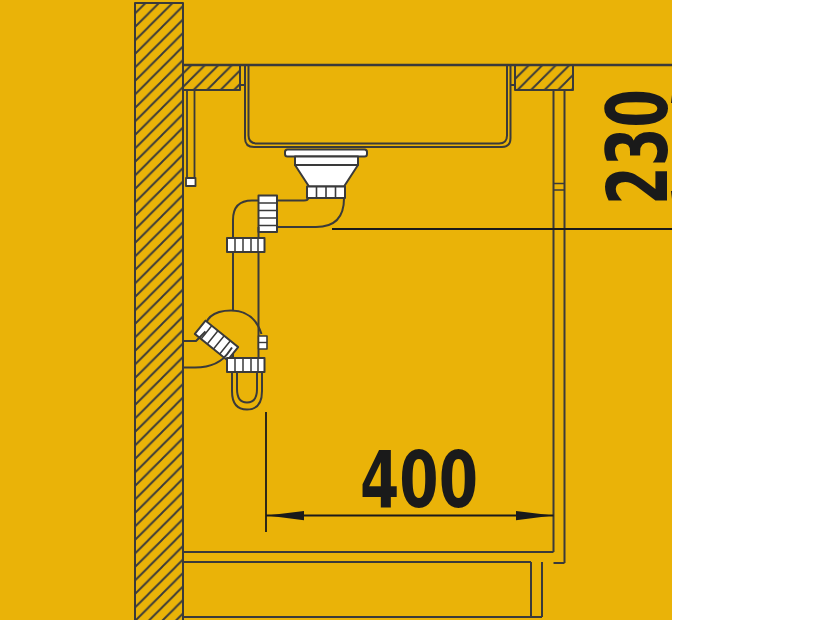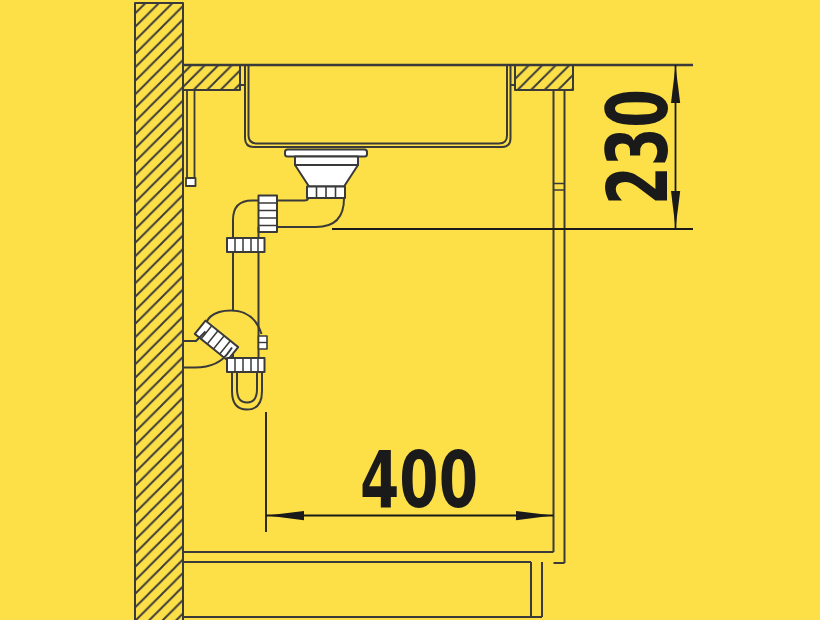--- a/index.html
+++ b/index.html
@@ -1,19 +1,19 @@
 <!DOCTYPE html>
 <html><head>
 <meta charset="utf-8">
 <style>
   html,body{margin:0;padding:0;background:#ffffff;}
   .stage{
     position:relative;
-    width:820px;height:620px;
-    background:#fde047;
+    width:672px;height:620px;
+    background:#eab308;
     overflow:hidden;
     font-family:"DejaVu Sans","Liberation Sans",sans-serif;
   }
   .stage svg{position:absolute;left:0;top:0;}
   text{font-family:"DejaVu Sans","Liberation Sans",sans-serif;font-weight:bold;}
 </style>
 </head>
 <body>
 
 <div class="stage">

